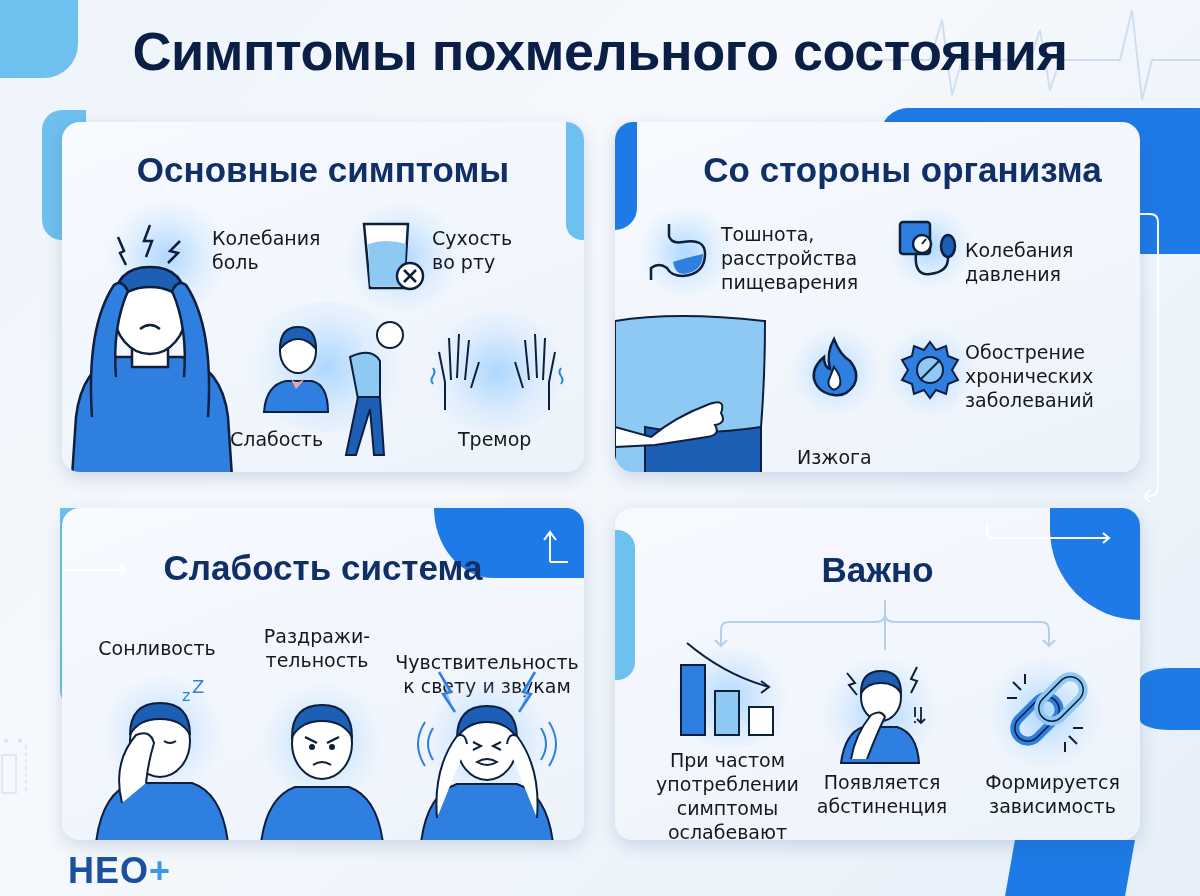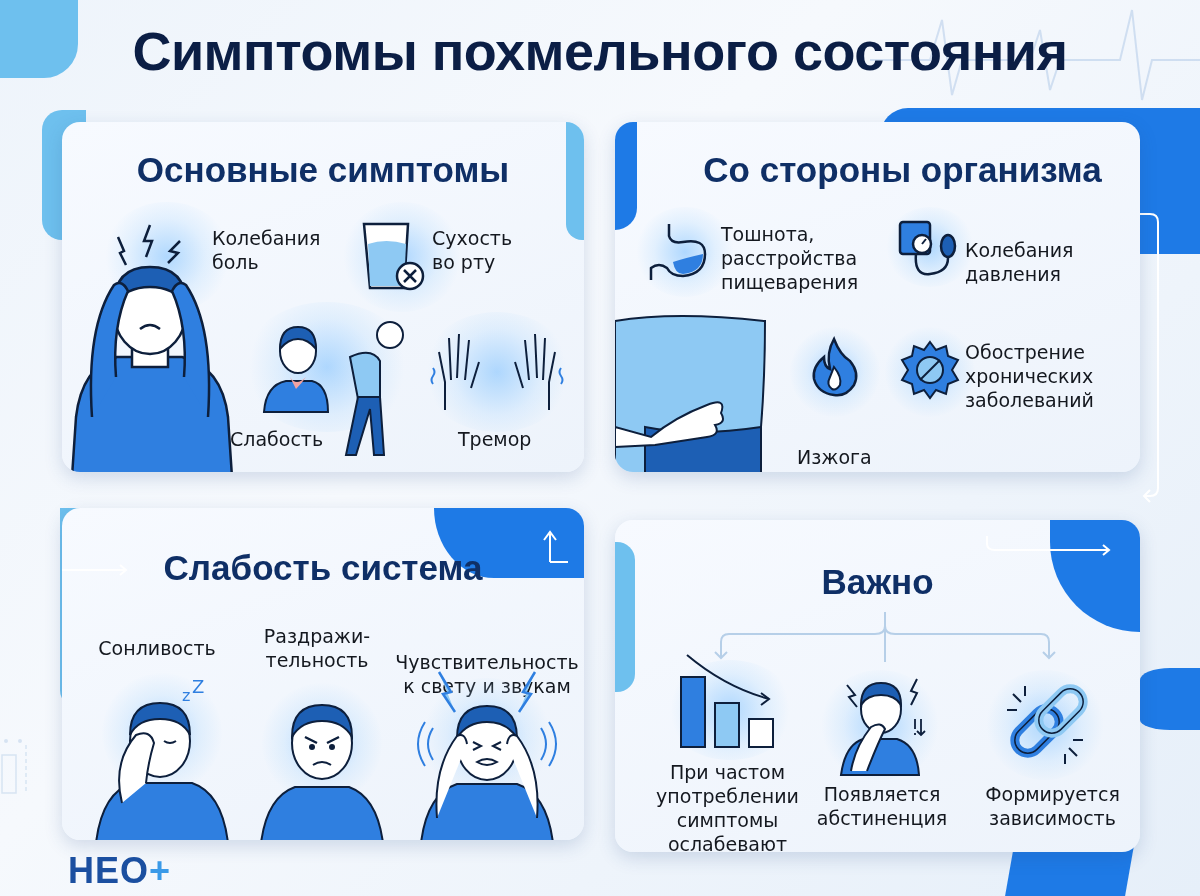--- a/index.html
+++ b/index.html
@@ -52,21 +52,21 @@
   .lbl.c { text-align: center; }
   .glow { position: absolute; border-radius: 50%; background: radial-gradient(circle, rgba(120,190,255,.55) 0%, rgba(170,215,255,.25) 45%, rgba(255,255,255,0) 72%); }
   svg { position: absolute; overflow: visible; }
 
   .card1 { left: 62px; top: 122px; width: 522px; height: 350px; }
   .card1-accent { position: absolute; right: 0; top: 0; width: 18px; height: 118px; background: #6ec0ee; border-bottom-left-radius: 16px; }
   .card2 { left: 615px; top: 122px; width: 525px; height: 350px; }
   .card2-accent { position: absolute; left: 0; top: 0; width: 22px; height: 108px; background: #1e7ae6; border-bottom-right-radius: 22px; }
   .card3 { left: 62px; top: 508px; width: 522px; height: 332px; }
   .card3-accent { position: absolute; right: 0; top: 0; width: 150px; height: 70px; background: #1e7ae6; border-bottom-left-radius: 60px 70px; }
-  .card4 { left: 615px; top: 508px; width: 525px; height: 332px; margin-top: 12px; }
+  .card4 { left: 615px; top: 508px; width: 525px; height: 332px; }
   .card4-accent { position: absolute; right: 0; top: 0; width: 90px; height: 112px; background: #1e7ae6; border-bottom-left-radius: 110px; }
   .card4-accent-left { position: absolute; left: 0; top: 22px; width: 20px; height: 150px; background: #6ec0ee; border-radius: 0 18px 18px 0; }
 
   .logo {
     left: 68px; top: 850px;
     font-family: "Liberation Sans", sans-serif; font-weight: 700;
     font-size: 36px; letter-spacing: 1px; color: #1b4fa0; text-align: right;
   }
   .logo .plus { color: #3a9ae8; }
 </style>

